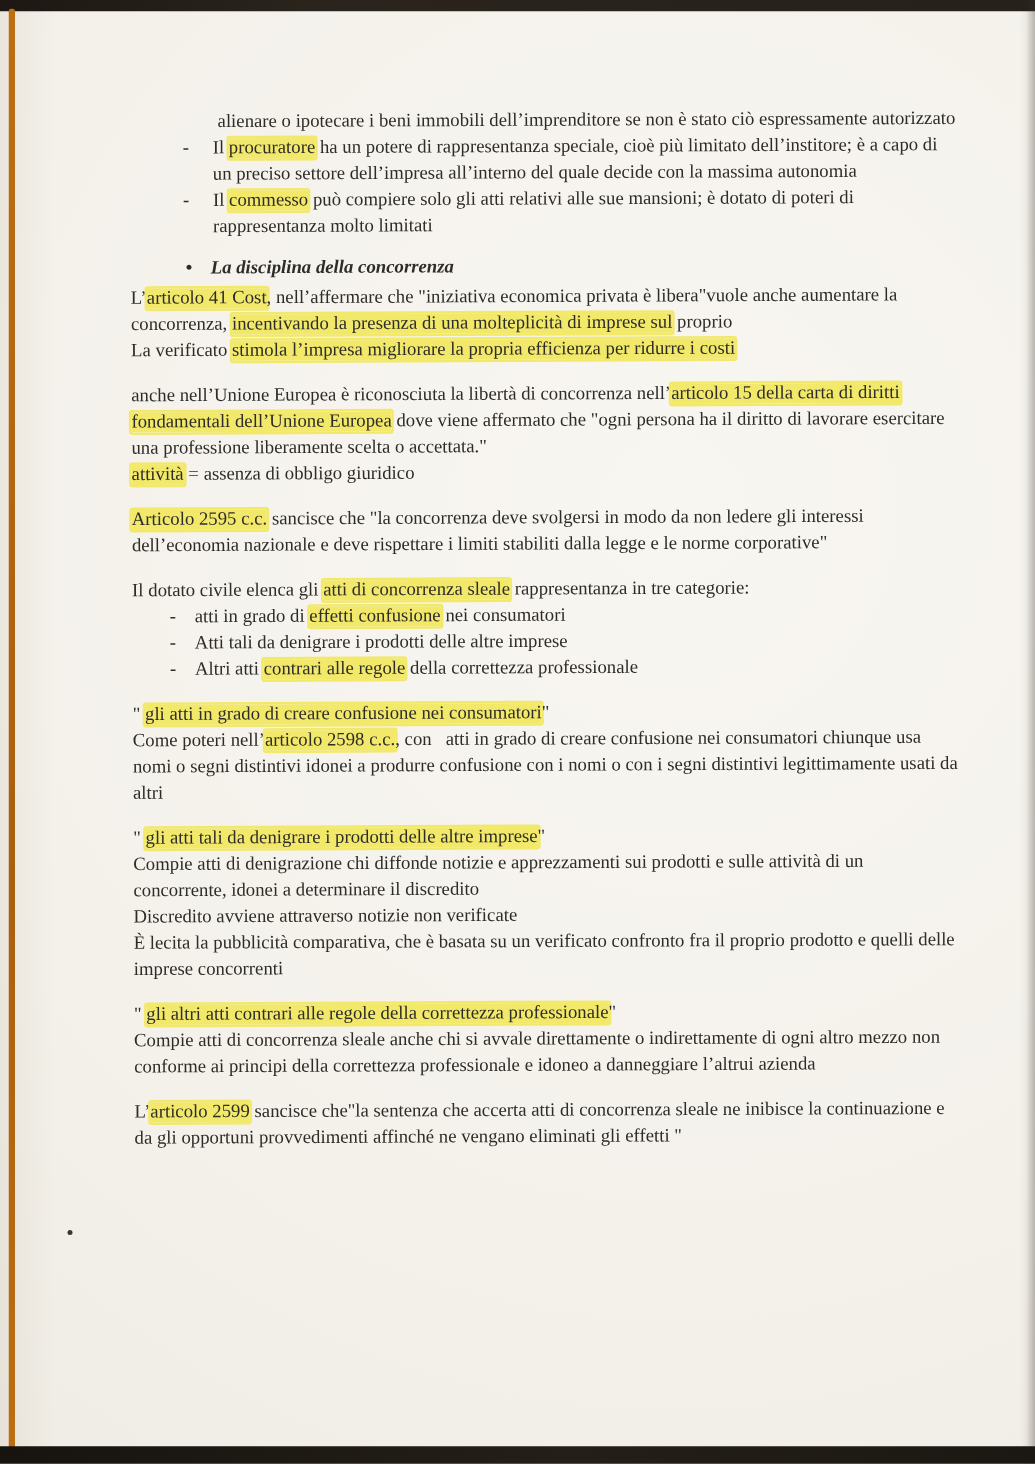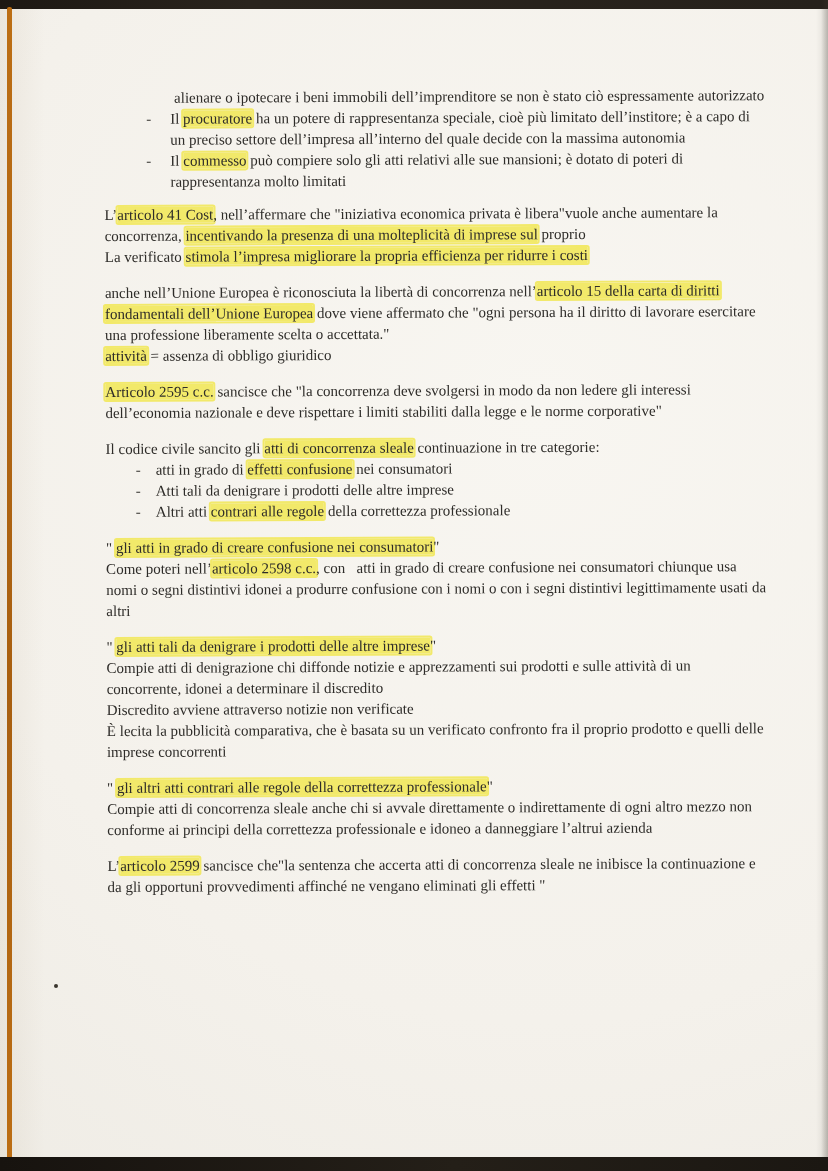--- a/index.html
+++ b/index.html
@@ -69,27 +69,27 @@
 </head>
 <body>
 
 <div class="scan-page">
   <div class="edge-top"></div>
   <div class="spine"></div>
   <div class="content">
       <div class="block sub"><span>alienare o ipotecare i beni immobili dell’imprenditore se non è stato ciò espressamente autorizzato</span></div>
       <div class="block dash"><span class="marker">-</span><span>Il </span><span class="hl">procuratore</span><span> ha un potere di rappresentanza speciale, cioè più limitato dell’institore; è a capo di un preciso settore dell’impresa all’interno del quale decide con la massima autonomia</span></div>
       <div class="block dash"><span class="marker">-</span><span>Il </span><span class="hl">commesso</span><span> può compiere solo gli atti relativi alle sue mansioni; è dotato di poteri di rappresentanza molto limitati</span></div>
-      <div class="block heading"><span class="marker">•</span></div>
+      <div class="block heading"><span class="marker">•</span><span>La disciplina della concorrenza</span></div>
       <div class="block p"><span>L’</span><span class="hl">articolo 41 Cost</span><span>, nell’affermare che "iniziativa economica privata è libera"vuole anche aumentare la concorrenza, </span><span class="hl">incentivando la presenza di una molteplicità di imprese sul</span><span> proprio</span></div>
       <div class="block p"><span>La verificato </span><span class="hl">stimola l’impresa migliorare la propria efficienza per ridurre i costi</span></div>
       <div class="block p gap"><span>anche nell’Unione Europea è riconosciuta la libertà di concorrenza nell’</span><span class="hl">articolo 15 della carta di diritti fondamentali dell’Unione Europea</span><span> dove viene affermato che "ogni persona ha il diritto di lavorare esercitare una professione liberamente scelta o accettata."</span></div>
       <div class="block p"><span class="hl">attività</span><span> = assenza di obbligo giuridico</span></div>
       <div class="block p gap"><span class="hl">Articolo 2595 c.c.</span><span> sancisce che "la concorrenza deve svolgersi in modo da non ledere gli interessi dell’economia nazionale e deve rispettare i limiti stabiliti dalla legge e le norme corporative"</span></div>
-      <div class="block p gap"><span>Il codice civile sancito gli </span><span class="hl">atti di concorrenza sleale</span><span> continuazione in tre categorie:</span></div>
+      <div class="block p gap"><span>Il dotato civile elenca gli </span><span class="hl">atti di concorrenza sleale</span><span> rappresentanza in tre categorie:</span></div>
       <div class="block dash2"><span class="marker">-</span><span>atti in grado di </span><span class="hl">effetti confusione</span><span> nei consumatori</span></div>
       <div class="block dash2"><span class="marker">-</span><span>Atti tali da denigrare i prodotti delle altre imprese</span></div>
       <div class="block dash2"><span class="marker">-</span><span>Altri atti </span><span class="hl">contrari alle regole</span><span> della correttezza professionale</span></div>
       <div class="block p gap"><span>" </span><span class="hl">gli atti in grado di creare confusione nei consumatori</span><span>"</span></div>
       <div class="block p"><span>Come poteri nell’</span><span class="hl">articolo 2598 c.c.</span><span>, con &nbsp;&nbsp;atti in grado di creare confusione nei consumatori chiunque usa nomi o segni distintivi idonei a produrre confusione con i nomi o con i segni distintivi legittimamente usati da altri</span></div>
       <div class="block p gap"><span>" </span><span class="hl">gli atti tali da denigrare i prodotti delle altre imprese</span><span>"</span></div>
       <div class="block p"><span>Compie atti di denigrazione chi diffonde notizie e apprezzamenti sui prodotti e sulle attività di un concorrente, idonei a determinare il discredito</span></div>
       <div class="block p"><span>Discredito avviene attraverso notizie non verificate</span></div>
       <div class="block p"><span>È lecita la pubblicità comparativa, che è basata su un verificato confronto fra il proprio prodotto e quelli delle imprese concorrenti</span></div>
       <div class="block p gap"><span>" </span><span class="hl">gli altri atti contrari alle regole della correttezza professionale</span><span>"</span></div>

